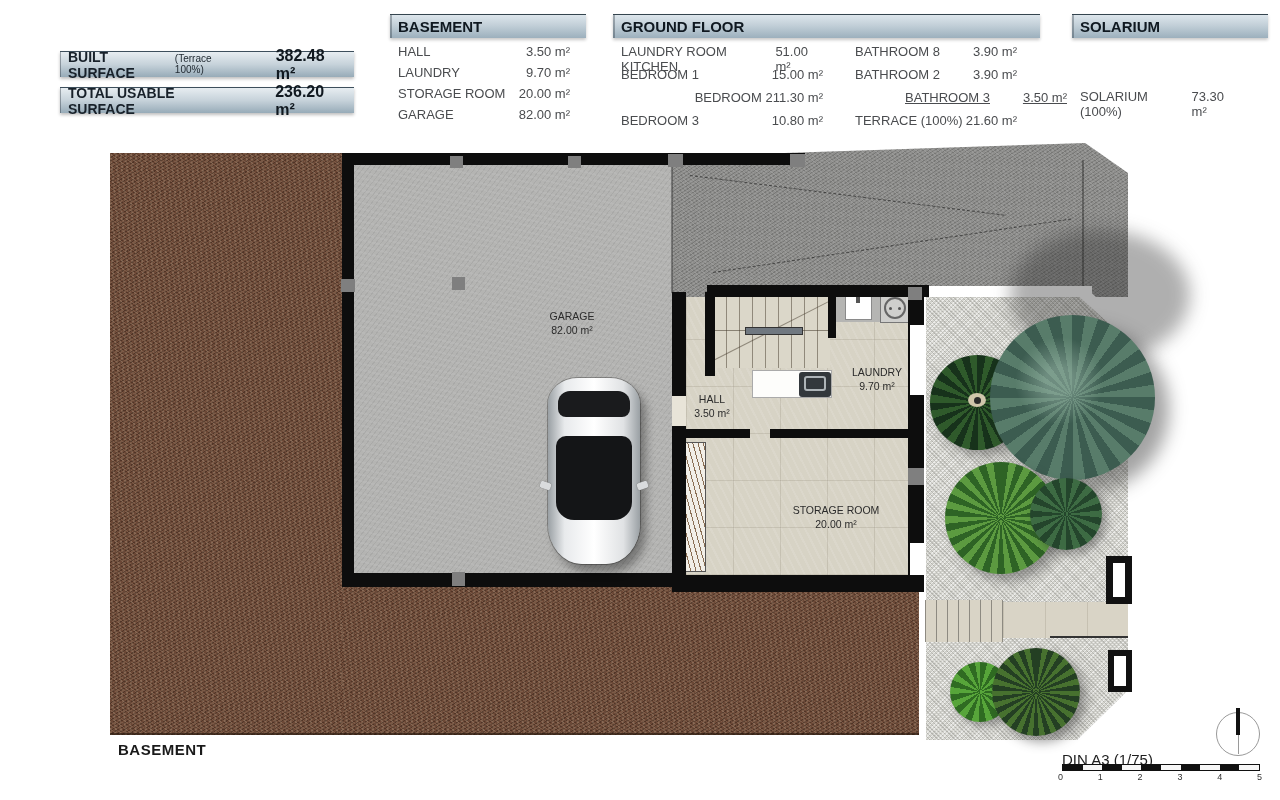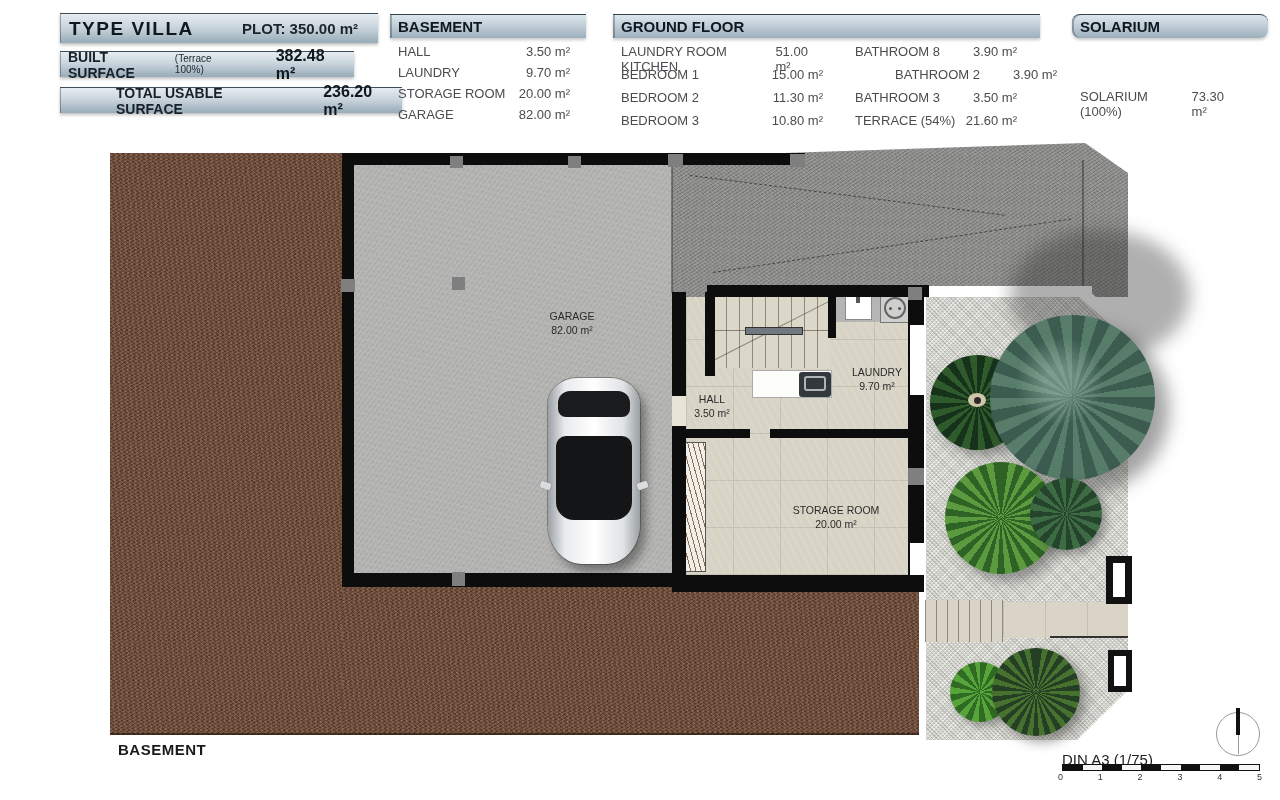--- a/index.html
+++ b/index.html
@@ -79,32 +79,28 @@
   .compass .tail{position:absolute;left:20.5px;top:22px;width:1px;height:19px;background:#9a9a9a;}
 
   .floor-label{position:absolute;font-weight:700;font-size:15px;letter-spacing:.5px;color:#1a1a1a;}
   .dash{position:absolute;border-top:1px dashed rgba(15,15,15,.55);transform-origin:left top;}
 </style>
 </head>
 <body>
 
 <div id="page">
 
-  <div class="hbar" style="left:60px;top:13px;width:318px;height:29px;">
-    <span class="t1">TYPE VILLA</span>
-    <span class="t2">PLOT: 350.00 m²</span>
-  </div>
   <div class="hbar hbar2" style="left:60px;top:51px;width:294px;">
     <span style="display:flex;align-items:baseline;">
       <span class="lab">BUILT SURFACE</span>
       <span class="note">(Terrace 100%)</span>
     </span>
     <span class="val">382.48 m²</span>
   </div>
-  <div class="hbar hbar2" style="left:60px;top:87px;width:294px;padding-left:48px;">
+  <div class="hbar hbar2" style="left:60px;top:87px;width:294px;">
     <span class="lab">TOTAL USABLE SURFACE</span>
     <span class="val">236.20 m²</span>
   </div>
 
   <div class="lhead" style="left:390px;top:14px;width:196px;">BASEMENT</div>
   <div class="lrow" style="left:390px;top:44px;width:188px;">
     <span class="rl">HALL</span>
     <span class="rv">3.50 m²</span>
   </div>
   <div class="lrow" style="left:390px;top:65px;width:188px;">
@@ -122,46 +118,46 @@
 
   <div class="lhead" style="left:613px;top:14px;width:427px;">GROUND FLOOR</div>
   <div class="lrow" style="left:613px;top:44px;width:218px;">
     <span class="rl">LAUNDRY ROOM KITCHEN</span>
     <span class="rv">51.00 m²</span>
   </div>
   <div class="lrow" style="left:613px;top:67px;width:218px;align-items:center;">
     <span class="rl">BEDROOM 1</span>
     <span class="rv">15.00 m²</span>
   </div>
-  <div class="lrow" style="left:613px;top:90px;width:218px;">
+  <div class="lrow" style="left:613px;top:90px;width:218px;justify-content:flex-end;">
     <span class="rl">BEDROOM 2</span>
     <span class="rv">11.30 m²</span>
   </div>
   <div class="lrow" style="left:613px;top:113px;width:218px;">
     <span class="rl">BEDROOM 3</span>
     <span class="rv">10.80 m²</span>
   </div>
   <div class="lrow" style="left:847px;top:44px;width:178px;">
     <span class="rl">BATHROOM 8</span>
     <span class="rv">3.90 m²</span>
   </div>
-  <div class="lrow" style="left:847px;top:67px;width:178px;margin-left:40px;">
+  <div class="lrow" style="left:847px;top:67px;width:178px;">
     <span class="rl">BATHROOM 2</span>
     <span class="rv">3.90 m²</span>
   </div>
-  <div class="lrow" style="left:847px;top:90px;width:178px;">
+  <div class="lrow" style="left:897px;top:90px;width:178px;text-decoration:underline;">
     <span class="rl">BATHROOM 3</span>
     <span class="rv">3.50 m²</span>
   </div>
   <div class="lrow" style="left:847px;top:113px;width:178px;">
-    <span class="rl">TERRACE (54%)</span>
+    <span class="rl">TERRACE (100%)</span>
     <span class="rv">21.60 m²</span>
   </div>
 
-  <div class="lhead" style="left:1072px;top:14px;width:196px;border-radius:8px;">SOLARIUM</div>
+  <div class="lhead" style="left:1072px;top:14px;width:196px;">SOLARIUM</div>
   <div class="lrow" style="left:1072px;top:46px;width:178px;margin-top:43px;">
     <span class="rl">SOLARIUM (100%)</span>
     <span class="rv">73.30 m²</span>
   </div>
 
   <div class="abs tex-dirt" style="left:110px;top:153px;width:232px;height:580px;border-bottom:2px solid rgba(35,22,12,.6);"></div>
   <div class="abs tex-dirt" style="left:342px;top:585px;width:580px;height:148px;border-bottom:2px solid rgba(35,22,12,.6);"></div>
 
   <div class="abs tex-ramp" style="left:672px;top:143px;width:456px;height:154px;clip-path:polygon(0 9%,90.6% 0,100% 19.5%,100% 100%,0 100%);"></div>
   <div class="dash" style="left:690px;top:175px;width:317px;transform:rotate(7.2deg);"></div>

